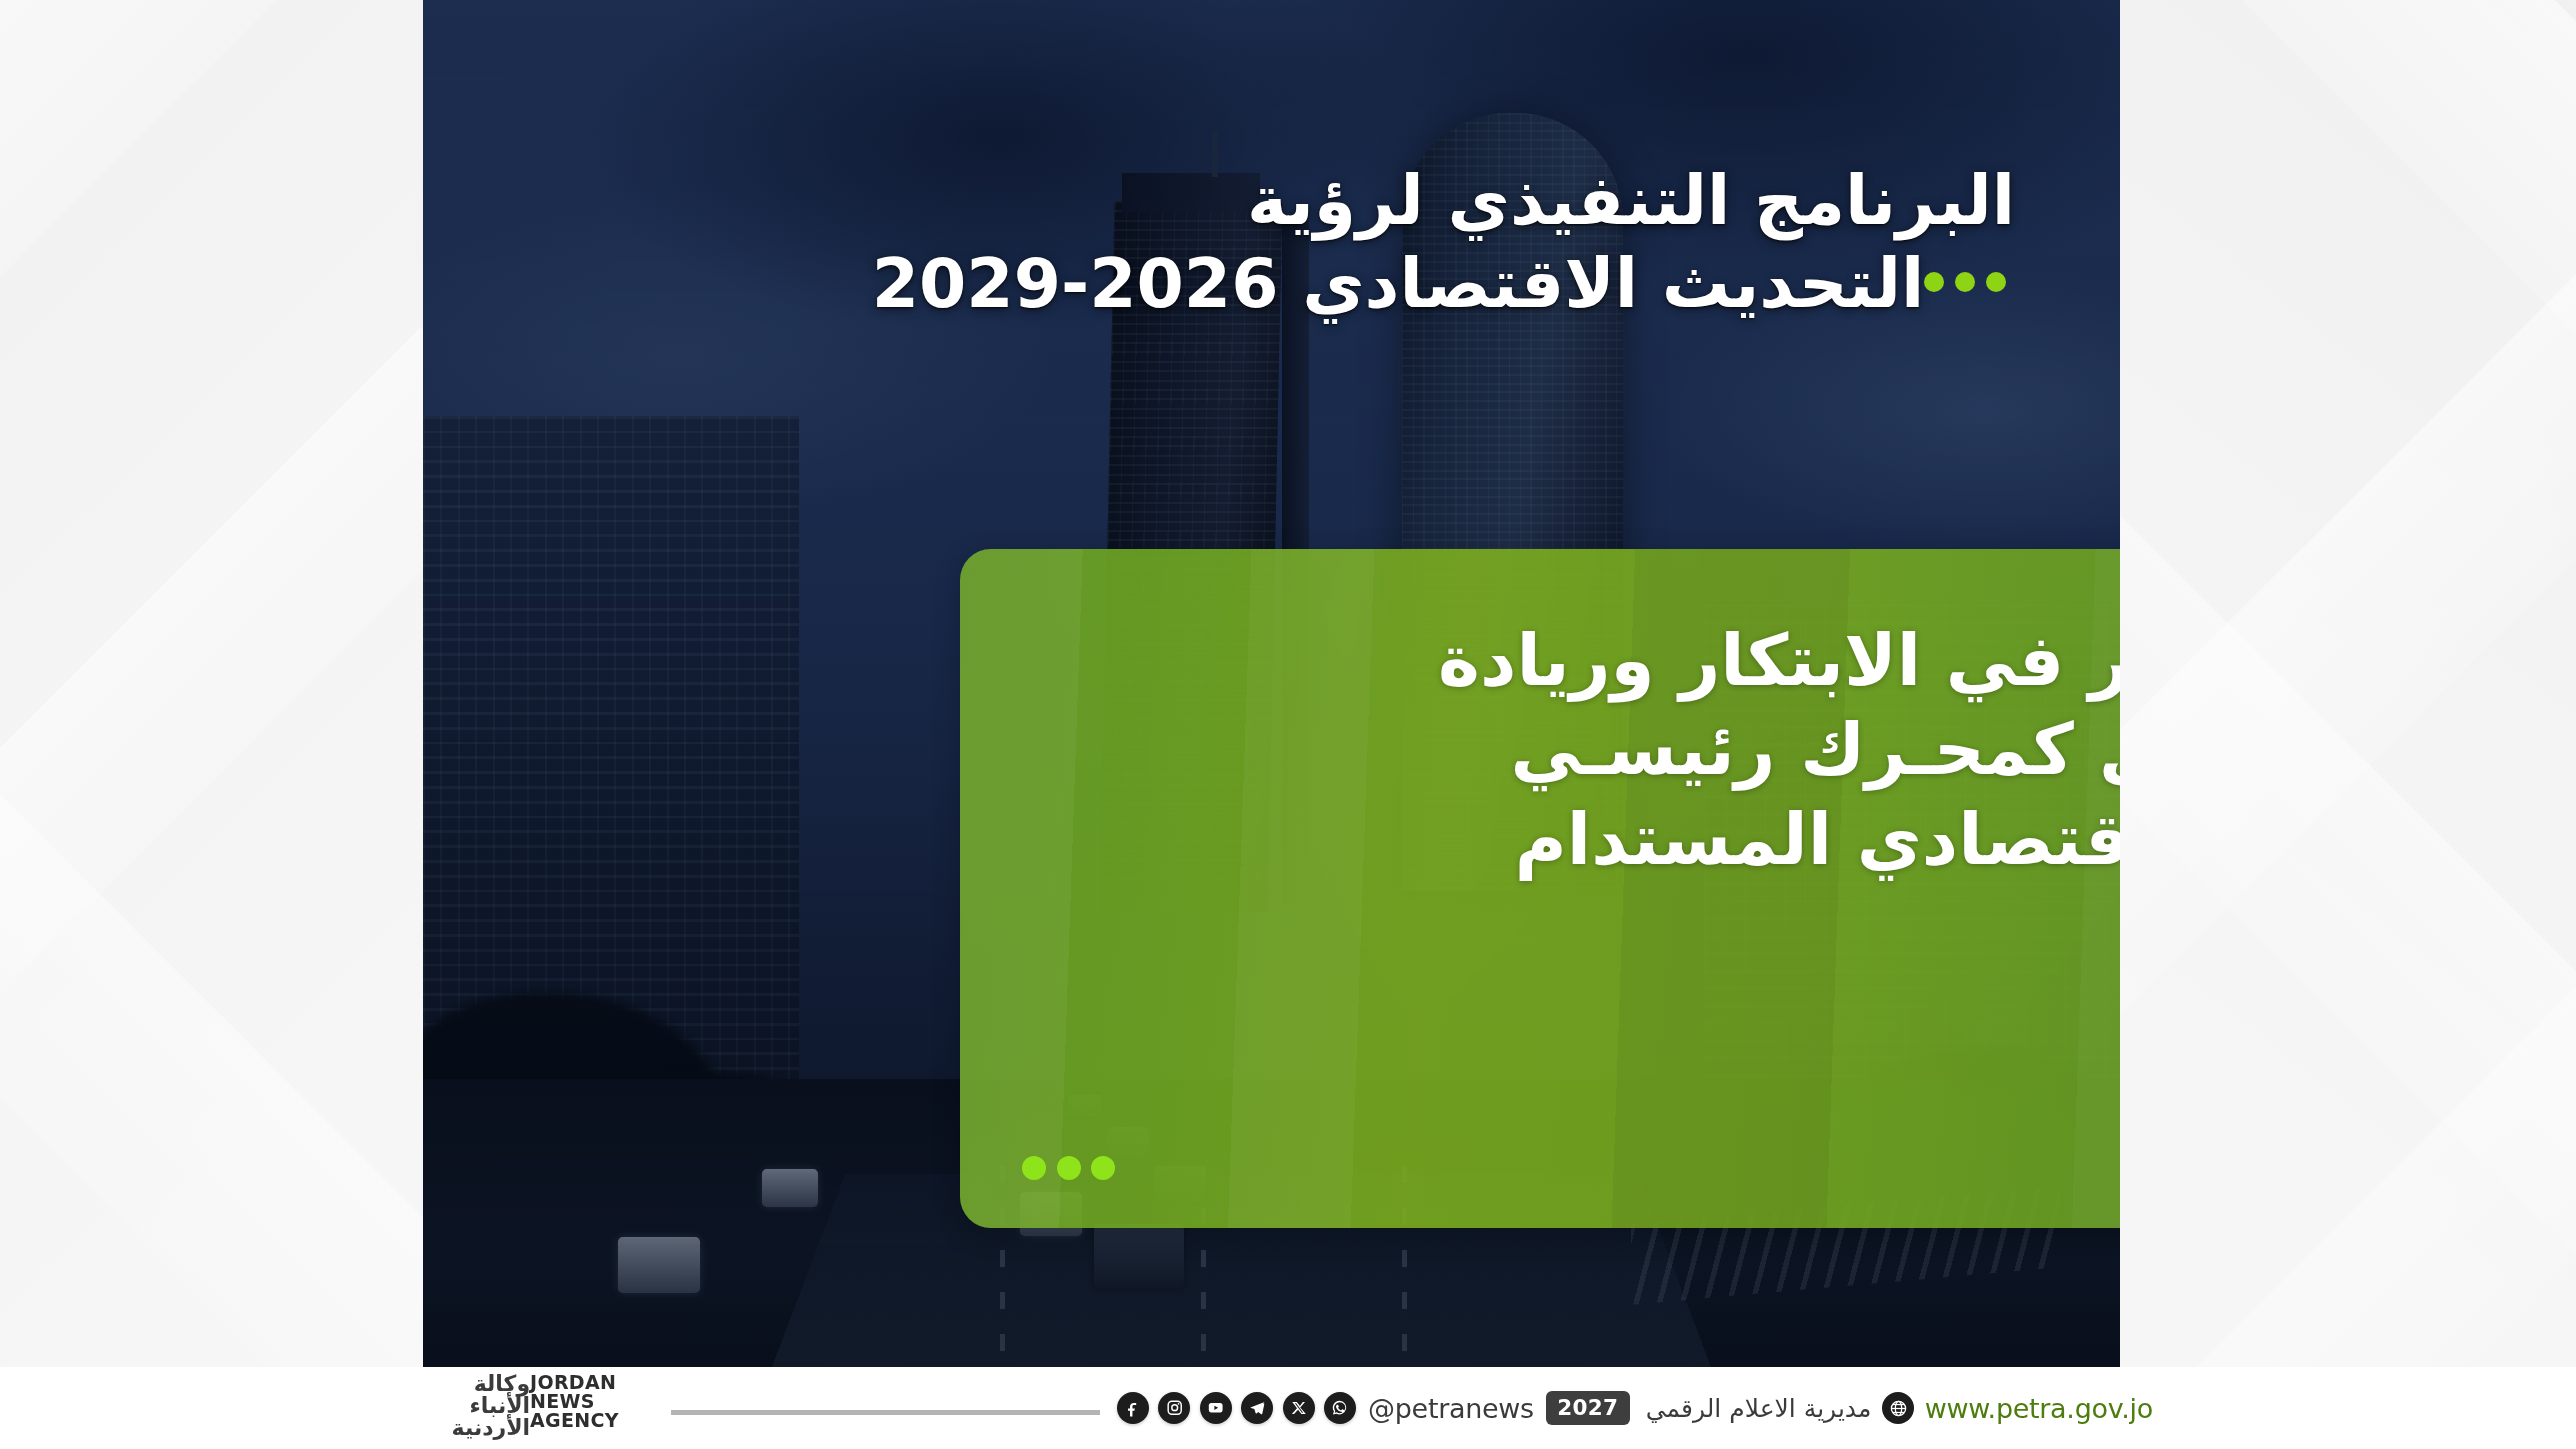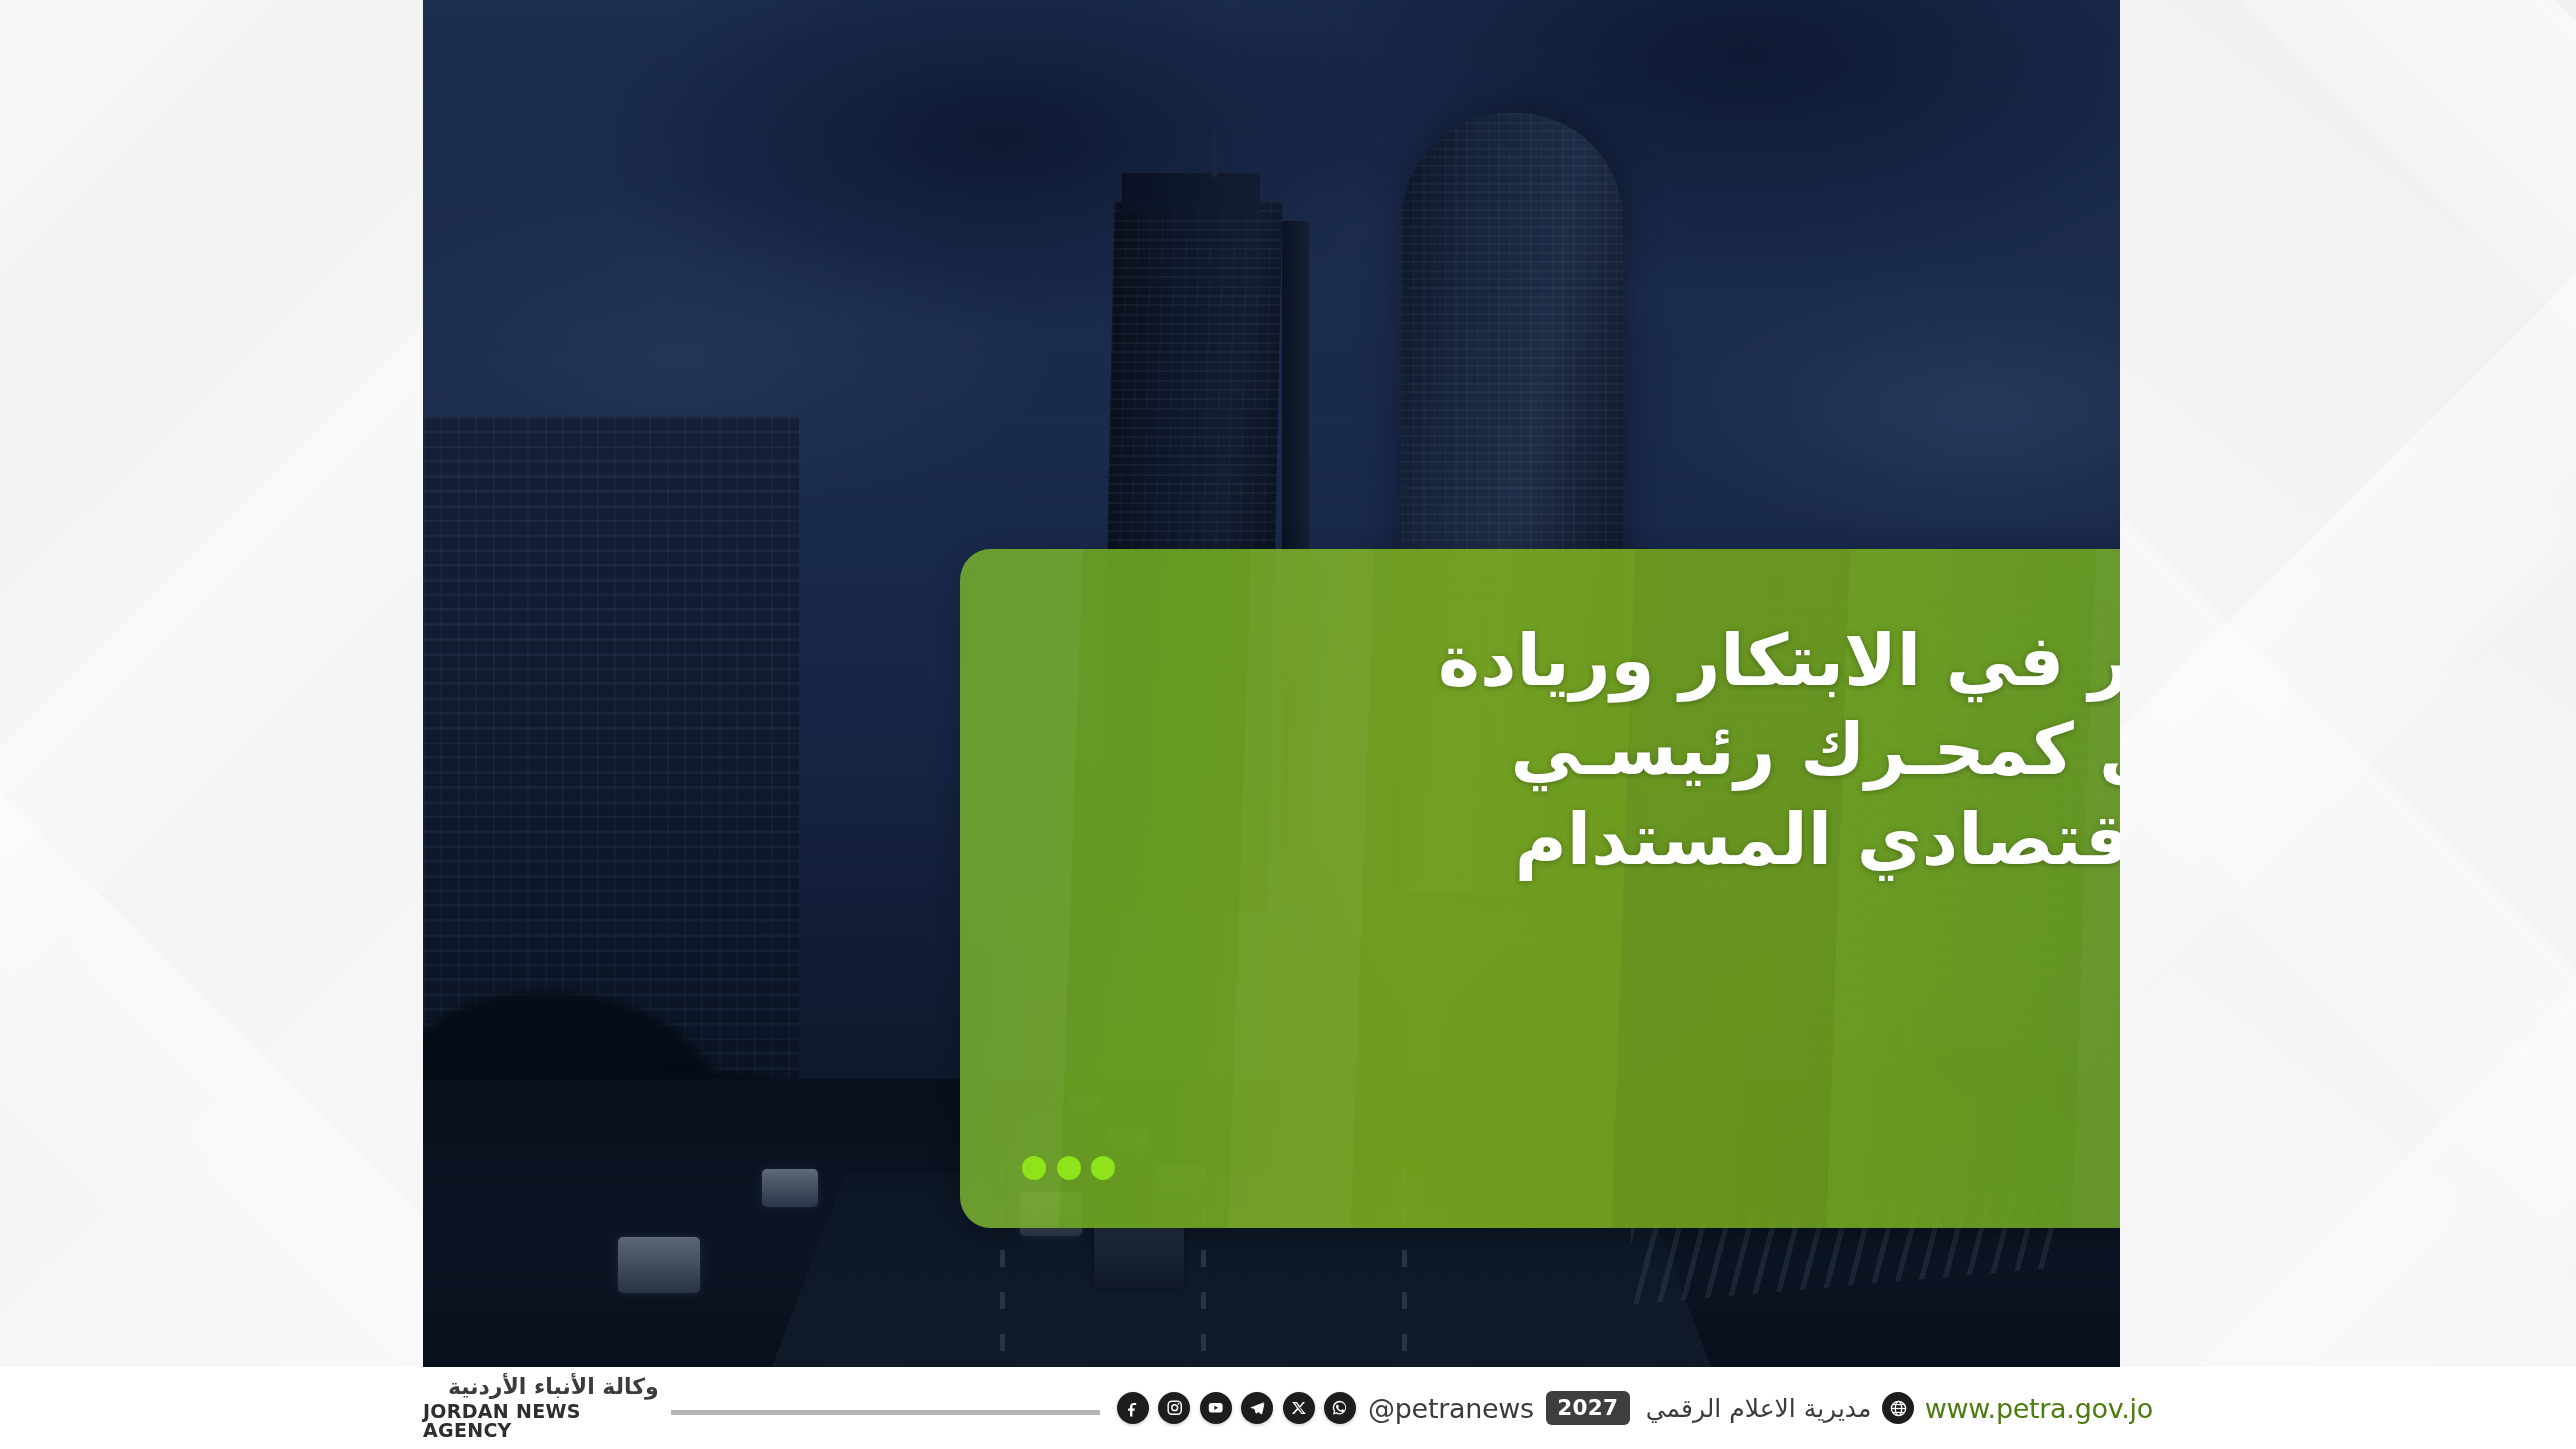--- a/index.html
+++ b/index.html
@@ -185,21 +185,21 @@
   
   #footer {
     position:absolute; left:0; bottom:0; width:2576px; height:82px;
     background:#ffffff;
     display:flex; align-items:center;
   }
   #footer-inner {
     position:absolute; left:423px; right:423px; top:0; bottom:0;
     display:flex; align-items:center;
   }
-  #brand { display:flex; flex-direction:column; align-items:flex-end; line-height:1; }
+  #brand { display:flex; flex-direction:row; align-items:flex-start; line-height:1; }
   #brand-ar {
     font-size:22px; font-weight:bold; color:#3b3b3b; direction:rtl;
     letter-spacing:0px; margin-bottom:4px;
   }
   #brand-en {
     font-size:19px; font-weight:bold; color:#2e2e2e;
     letter-spacing:0.3px;
   }
   #brand-rule { flex:0 0 auto; width:429px; height:4.7px; background:#b4b4b4; margin-left:12px; margin-top:9.4px; }
 
@@ -275,20 +275,28 @@
       <div class="car dark" style="left:671px; bottom:79px; width:90px; height:64px;"></div>
       <div class="car" style="left:597px; bottom:131px; width:62px; height:44px;"></div>
       <div class="car dark" style="left:731px; bottom:165px; width:52px; height:36px;"></div>
       <div class="car dark" style="left:684px; bottom:212px; width:42px; height:28px;"></div>
       <div class="car dark" style="left:644px; bottom:250px; width:35px; height:23px;"></div>
       <div id="barrier"></div>
     </div>
 
     <div id="hero-tint"></div>
 
+    <div id="headline">
+      <span class="line">البرنامج التنفيذي لرؤية</span>
+      <span class="line"><span class="dots">
+            <i></i>
+            <i></i>
+            <i></i>
+          </span><span>التحديث الاقتصادي 2026-2029</span></span>
+    </div>
 
     <div id="green-card">
       <div id="green-card-texture"></div>
       <div id="card-text">
         <span class="line">الاستثمار في الابتكار وريادة</span>
         <span class="line">الأعمــال كمحـرك رئيسـي</span>
         <span class="line">للنمو الاقتصادي المستدام</span>
       </div>
       <div class="dots" id="card-dots">
           <i></i>

